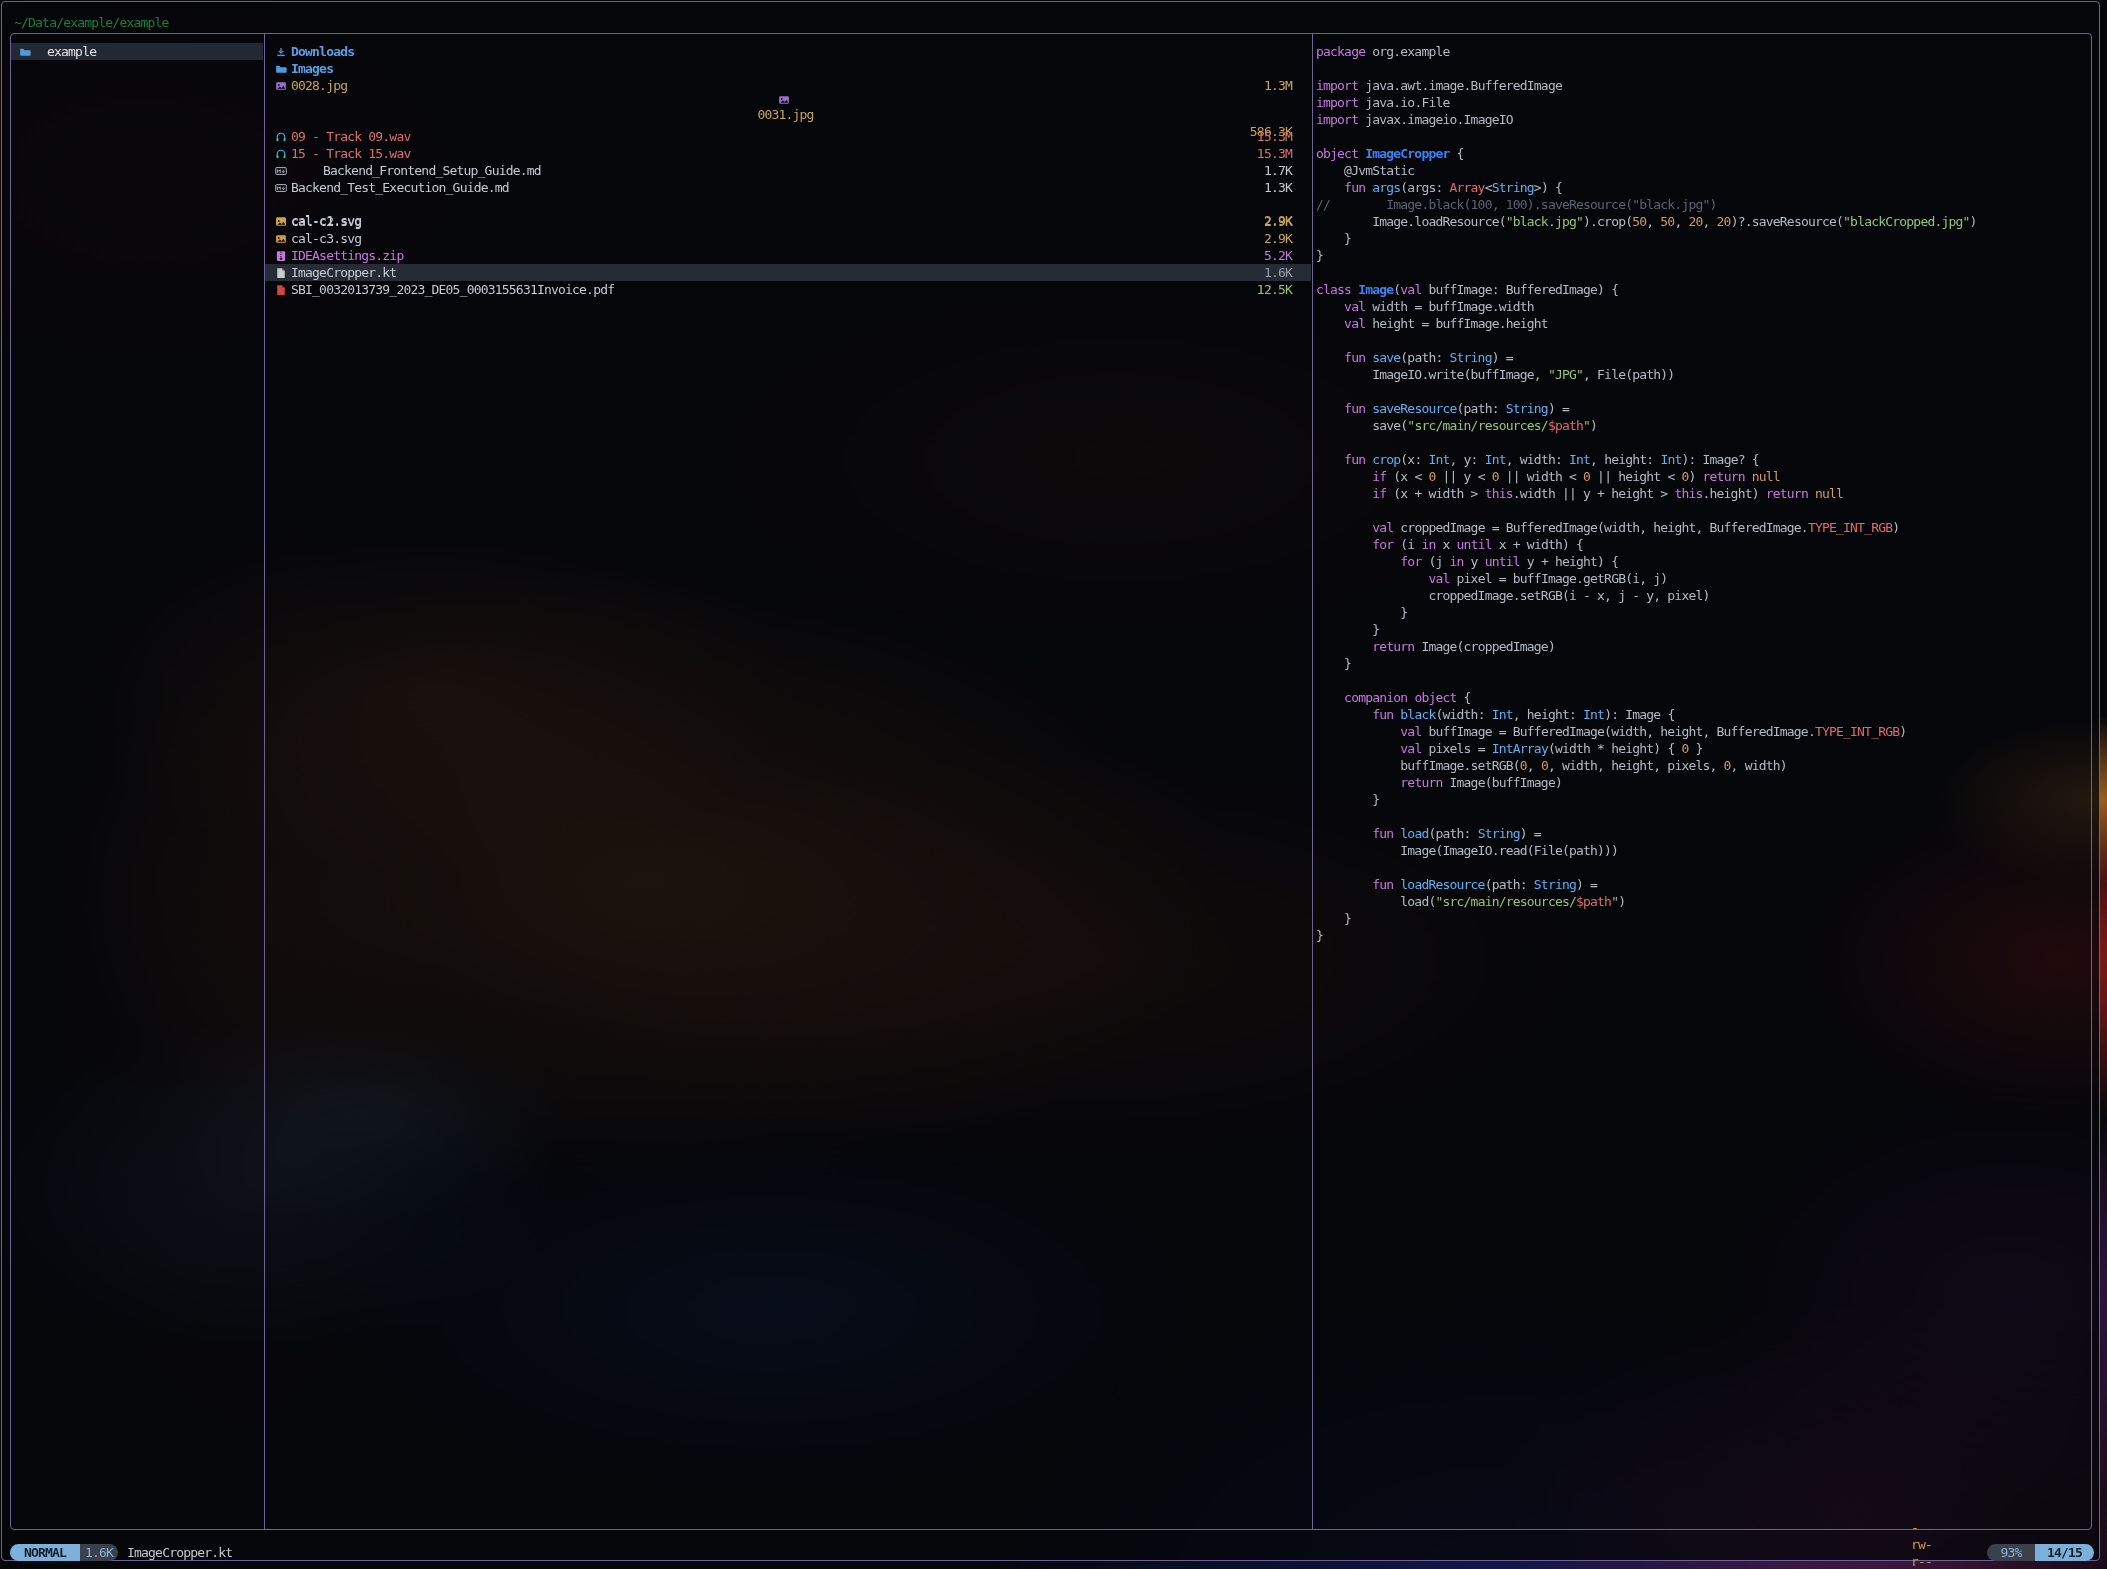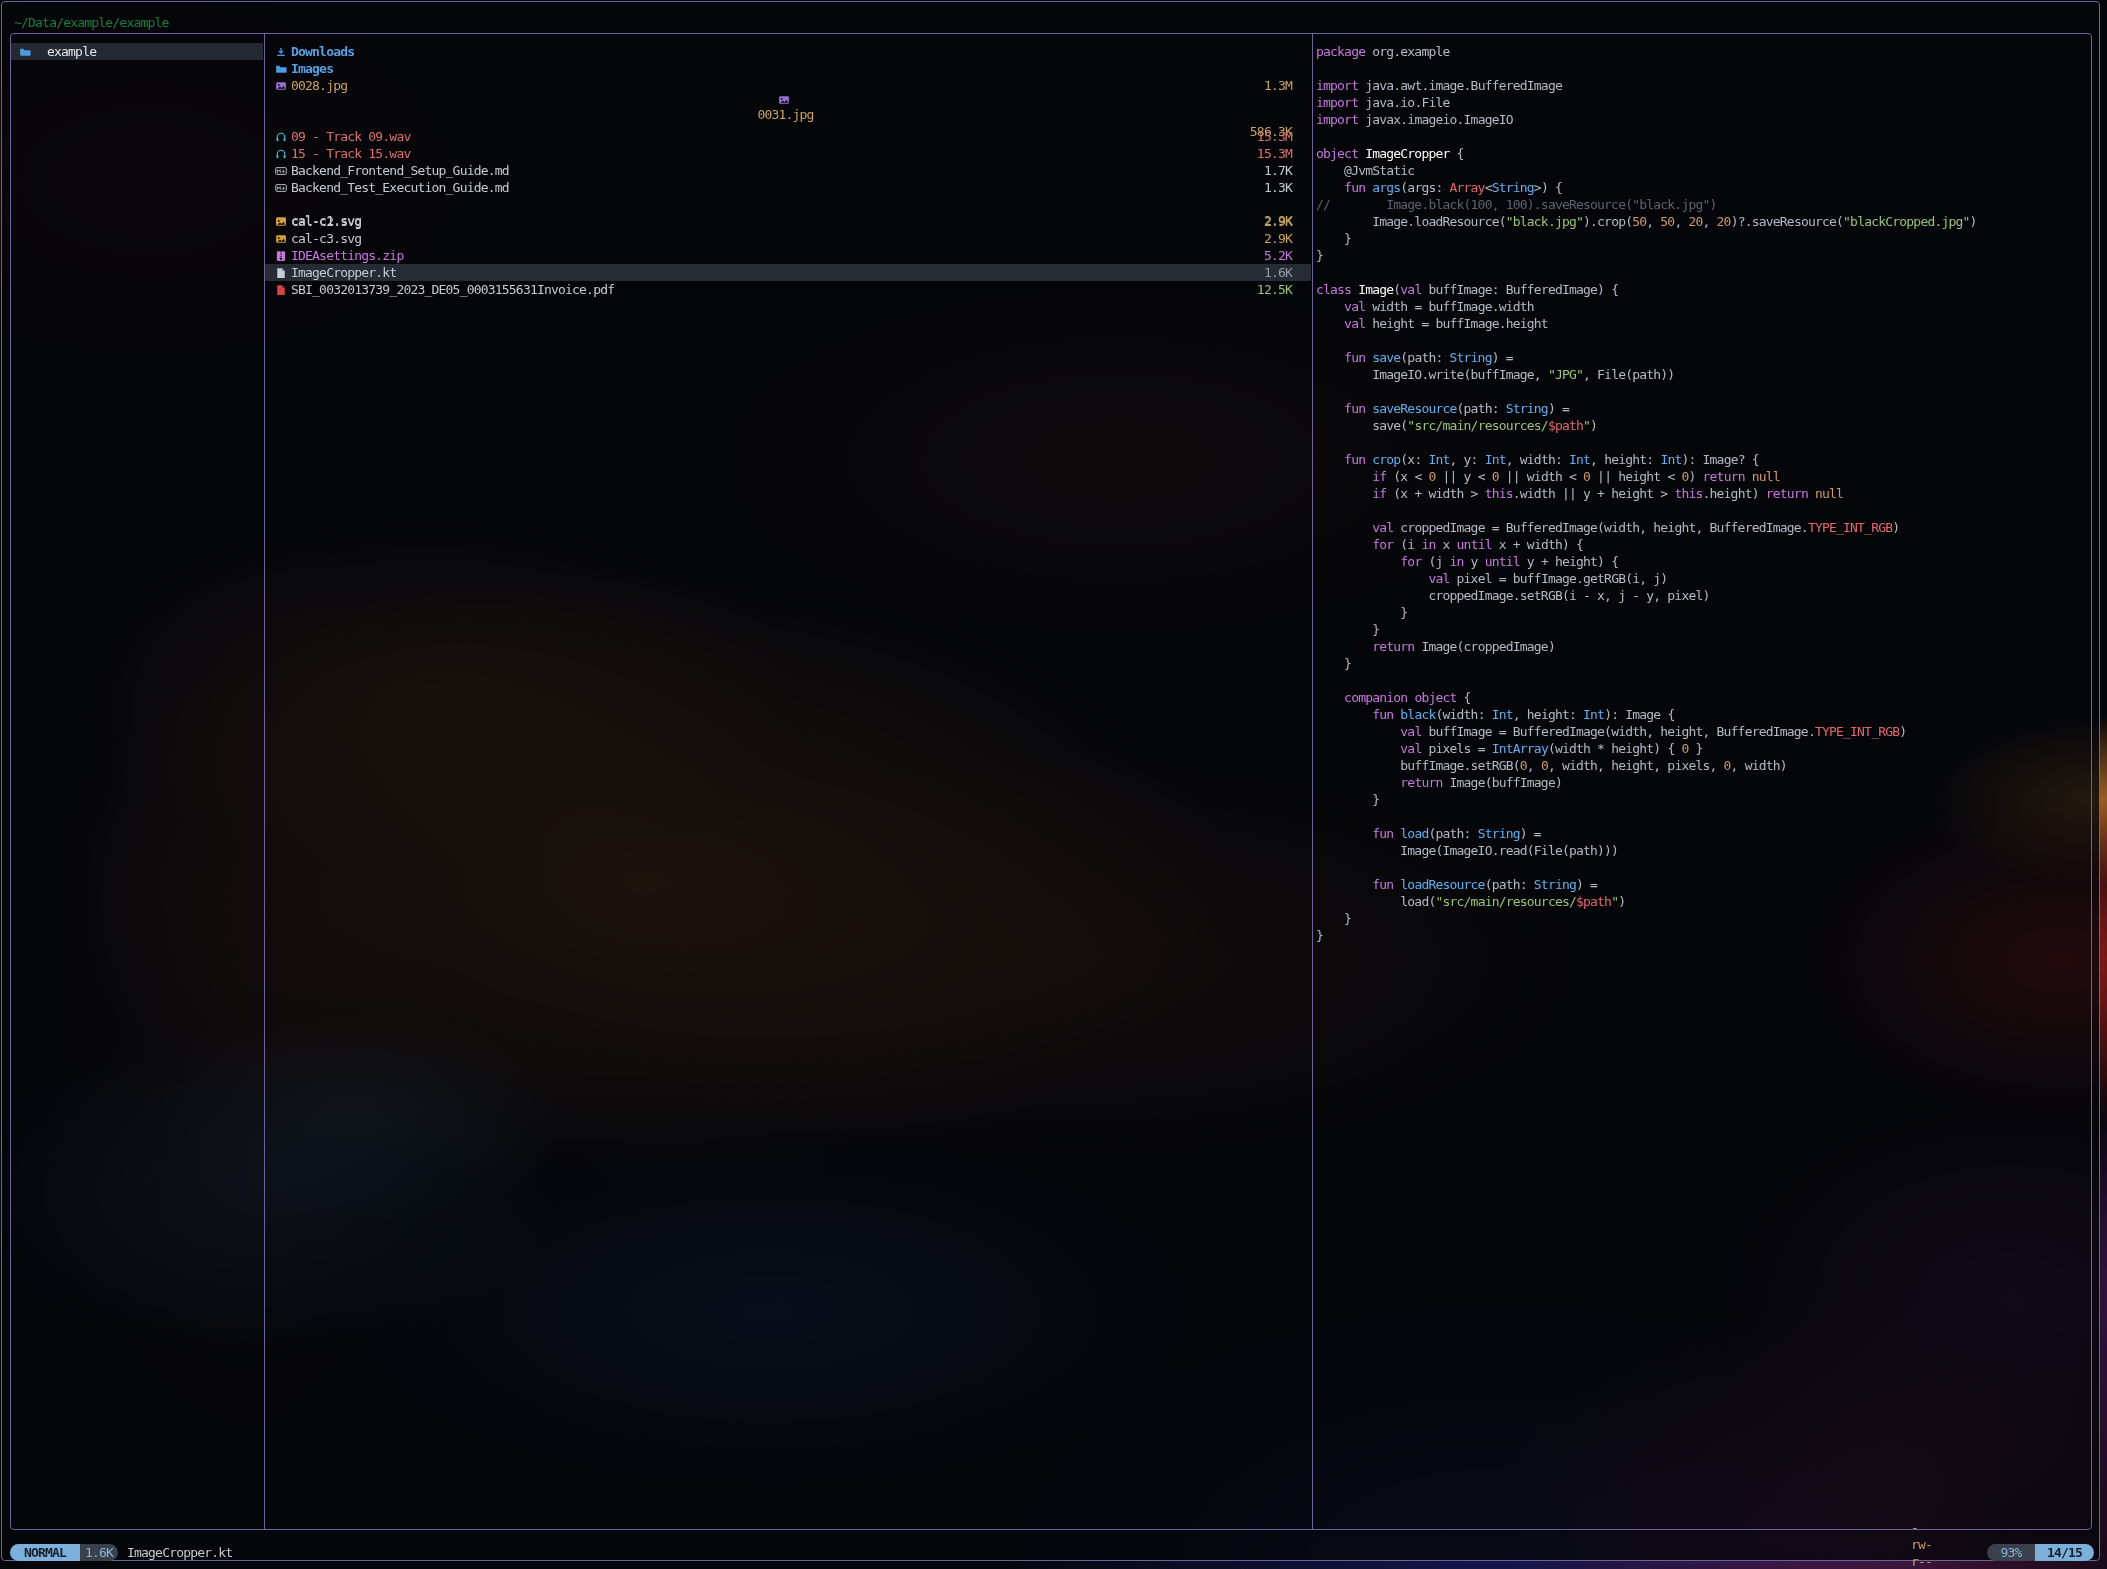--- a/index.html
+++ b/index.html
@@ -48,21 +48,21 @@
   .icon { width:12px; height:12px; display:inline-flex; flex:0 0 12px; }
   .icon svg { width:12px; height:12px; }
 
   .code-pane { position:absolute; left:1316px; top:43px; width:770px; }
   .code-line { height:17px; white-space:pre; }
 
   
   .t-blue{color:#56a0e3;font-weight:bold} .t-yellow{color:#c9a45f} .t-red{color:#d9716f}
   .t-white{color:#c6cad2} .t-magenta{color:#c678dd} .t-green{color:#98c379} .t-gray{color:#959ca8}
   .ck{color:#c678dd} .cf{color:#61afef} .cr{color:#e0696f} .cs{color:#98c379}
-  .cn{color:#d19a66} .cc{color:#5c6370} .cw{color:#b4bac4} .cb{color:#ffffff;font-weight:normal}
+  .cn{color:#d19a66} .cc{color:#5c6370} .cw{color:#b4bac4} .cb{color:#3b82f6;font-weight:bold}
 
   .status { position:absolute; left:0; top:1544px; width:1784px; height:17px; }
   .seg { position:absolute; height:17px; display:flex; align-items:center; justify-content:center; }
   .seg-mode { left:10px; width:70px; background:#7cb0da; color:#151f2b; font-weight:bold; border-radius:9px 0 0 9px; }
   .seg-size { left:80px; width:38px; background:#3a404c; color:#8ab4da; border-radius:0 9px 9px 0; }
   .status-file { position:absolute; left:127px; top:0; height:17px; display:flex; align-items:center; color:#c6cad2; }
   .perms { position:absolute; left:1911px; top:0; height:17px; display:flex; align-items:center; color:#cf9a5e; }
   .seg-pct { left:1987px; width:48px; background:#3a404c; color:#8ab4da; border-radius:9px 0 0 9px; }
   .seg-pos { left:2035px; width:59px; background:#7cb0da; color:#151f2b; font-weight:bold; border-radius:0 9px 9px 0; }
 </style>
@@ -113,21 +113,21 @@
       <div class="file-row" style="top: 128px;"><span class="icon"><svg viewBox="0 0 16 16">
             <path d="M3 11V8a5 5 0 0 1 10 0v3" stroke="#3bbdc8" stroke-width="1.6" fill="none"></path>
             <rect x="2" y="9.5" width="2.6" height="4" rx="1" fill="#3bbdc8"></rect>
             <rect x="11.4" y="9.5" width="2.6" height="4" rx="1" fill="#3bbdc8"></rect>
           </svg></span><span class="nm t-red">09 - Track 09.wav</span><span class="sz t-red" style="font-weight: normal;">15.3M</span></div>
       <div class="file-row" style="top: 145px;"><span class="icon"><svg viewBox="0 0 16 16">
             <path d="M3 11V8a5 5 0 0 1 10 0v3" stroke="#3bbdc8" stroke-width="1.6" fill="none"></path>
             <rect x="2" y="9.5" width="2.6" height="4" rx="1" fill="#3bbdc8"></rect>
             <rect x="11.4" y="9.5" width="2.6" height="4" rx="1" fill="#3bbdc8"></rect>
           </svg></span><span class="nm t-red">15 - Track 15.wav</span><span class="sz t-red" style="font-weight: normal;">15.3M</span></div>
-      <div class="file-row" style="top: 162px;"><span class="icon"><svg viewBox="0 0 16 16">
+      <div class="file-row" style="top: 162px; gap: 32px;"><span class="icon"><svg viewBox="0 0 16 16">
             <rect x="1" y="3.5" width="14" height="9" rx="1.2" fill="none" stroke="#b8bec8" stroke-width="1.3"></rect>
             <path d="M3.2 10.5V6.3l1.9 2 1.9-2v4.2M11 6.3v3.4m-1.7-1.4l1.7 1.9 1.7-1.9" stroke="#b8bec8" stroke-width="1.2" fill="none"></path>
           </svg></span><span class="nm t-white">Backend_Frontend_Setup_Guide.md</span><span class="sz t-white" style="font-weight: normal;">1.7K</span></div>
       <div class="file-row" style="top: 179px;"><span class="icon"><svg viewBox="0 0 16 16">
             <rect x="1" y="3.5" width="14" height="9" rx="1.2" fill="none" stroke="#b8bec8" stroke-width="1.3"></rect>
             <path d="M3.2 10.5V6.3l1.9 2 1.9-2v4.2M11 6.3v3.4m-1.7-1.4l1.7 1.9 1.7-1.9" stroke="#b8bec8" stroke-width="1.2" fill="none"></path>
           </svg></span><span class="nm t-white">Backend_Test_Execution_Guide.md</span><span class="sz t-white" style="font-weight: normal;">1.3K</span></div>
       <div class="file-row" style="top: 212px;"><span class="icon"><svg viewBox="0 0 16 16">
             <rect x="1.5" y="3" width="13" height="10" rx="1.5" fill="#d0a23c"></rect>
             <circle cx="5" cy="6.5" r="1.2" fill="#0a0a0e"></circle>

